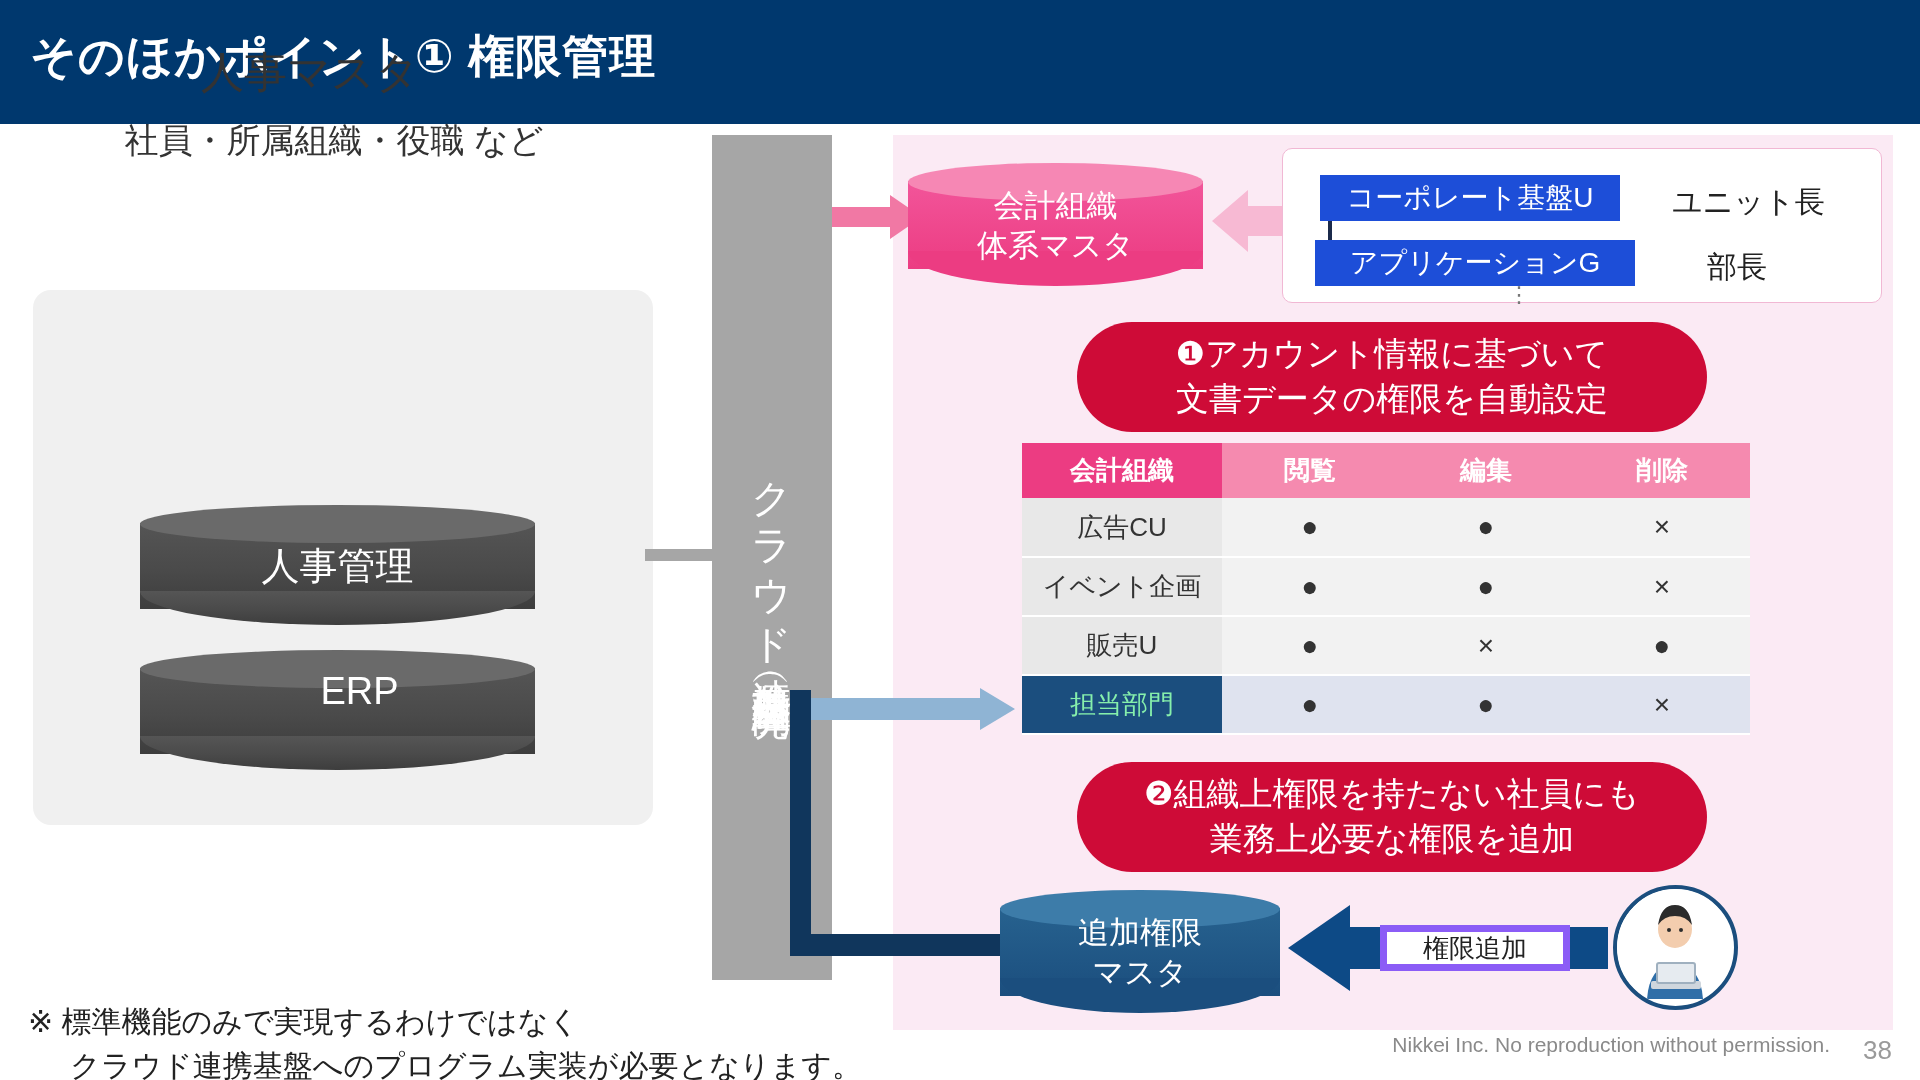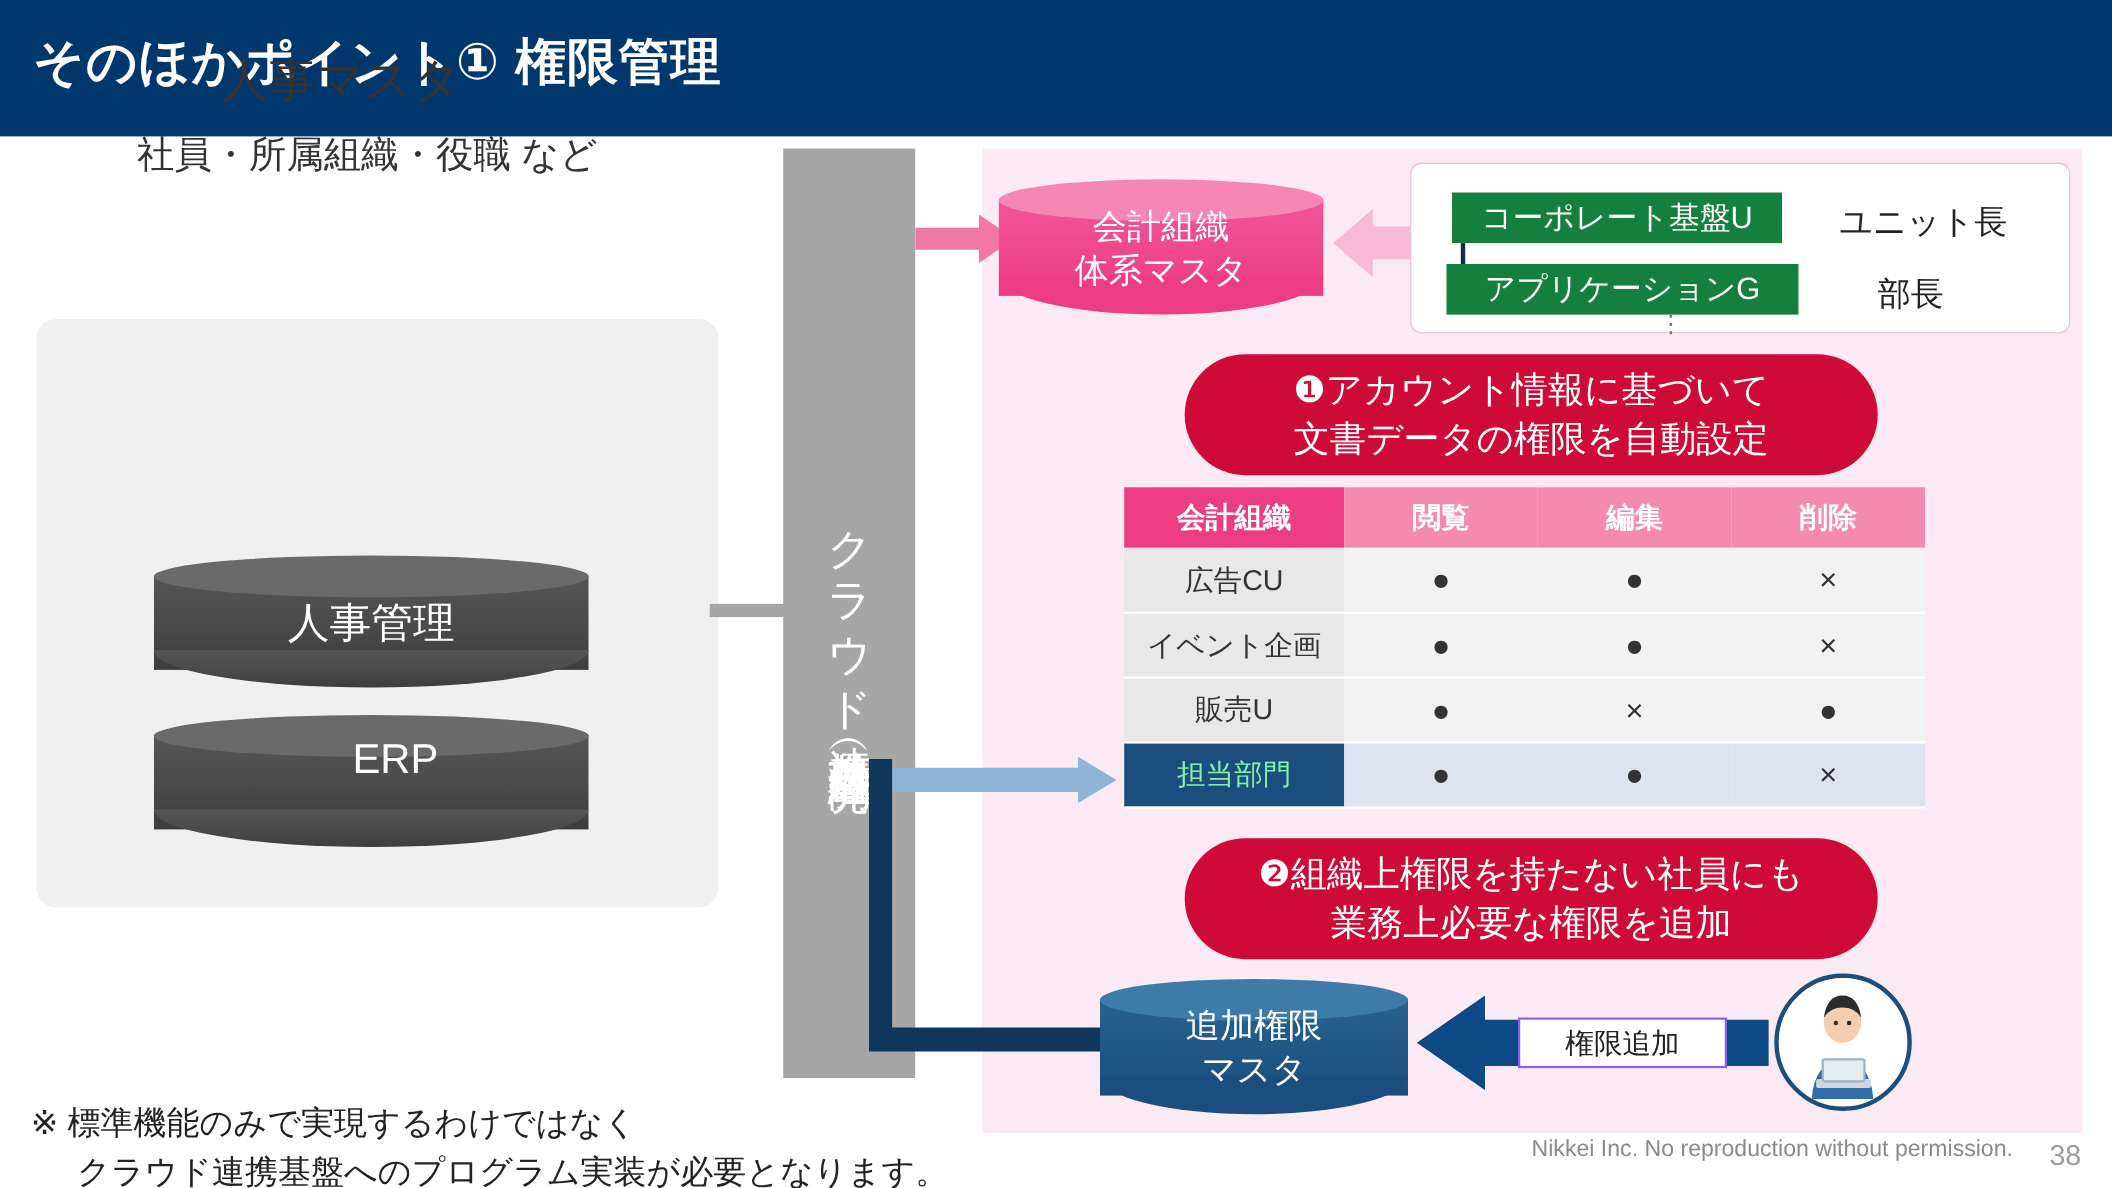--- a/index.html
+++ b/index.html
@@ -81,21 +81,21 @@
   
   .acct-cyl { left: 908px; top: 163px; width: 295px; height: 125px; }
   .acct-label { font-size: 31px; }
 
   
   .unit-box {
     position: absolute; left: 1282px; top: 148px; width: 600px; height: 155px;
     background: #ffffff; border: 1px solid #f1b8d4; border-radius: 10px;
   }
   .tag-pink {
-    position: absolute; background: #15803d; color: #ffffff;
+    position: absolute; background: #1d4ed8; color: #ffffff;
     font-size: 28px; display: flex; align-items: center; justify-content: center;
   }
   .tag1 { left: 1320px; top: 175px; width: 300px; height: 46px; }
   .tag2 { left: 1315px; top: 240px; width: 320px; height: 46px; }
   .unit-label {
     position: absolute; font-size: 30px; color: #222222;
   }
   .unit-label1 { left: 1672px; top: 182px; }
   .unit-label2 { left: 1707px; top: 247px; }
   .tree-line {
@@ -149,21 +149,21 @@
   .arrow { position: absolute; }
 
   
   .avatar {
     position: absolute; left: 1613px; top: 885px; width: 125px; height: 125px;
     border-radius: 50%; background: #ffffff; border: 4px solid #1b4e7e;
     overflow: hidden;
   }
   .perm-add-tag {
     position: absolute; left: 1380px; top: 925px; width: 190px; height: 46px;
-    background: #ffffff; border: 2px solid #8b5cf6;
+    background: #ffffff; border: 7px solid #8b5cf6;
     display: flex; align-items: center; justify-content: center;
     font-size: 26px; color: #222222;
   }
 
   
   .footnote {
     position: absolute; left: 28px; top: 1000px;
     font-size: 30px; color: #222222; line-height: 1.45;
   }
   .footnote .line2 { padding-left: 42px; display: block; }

